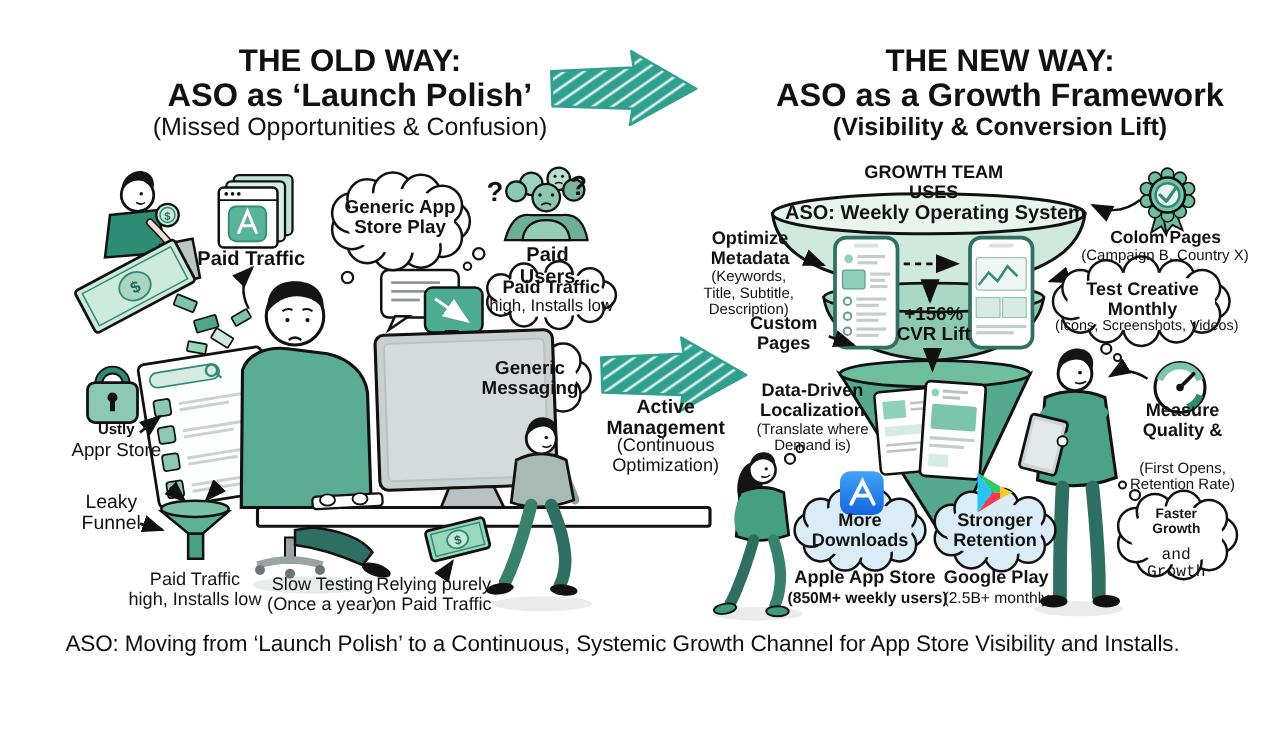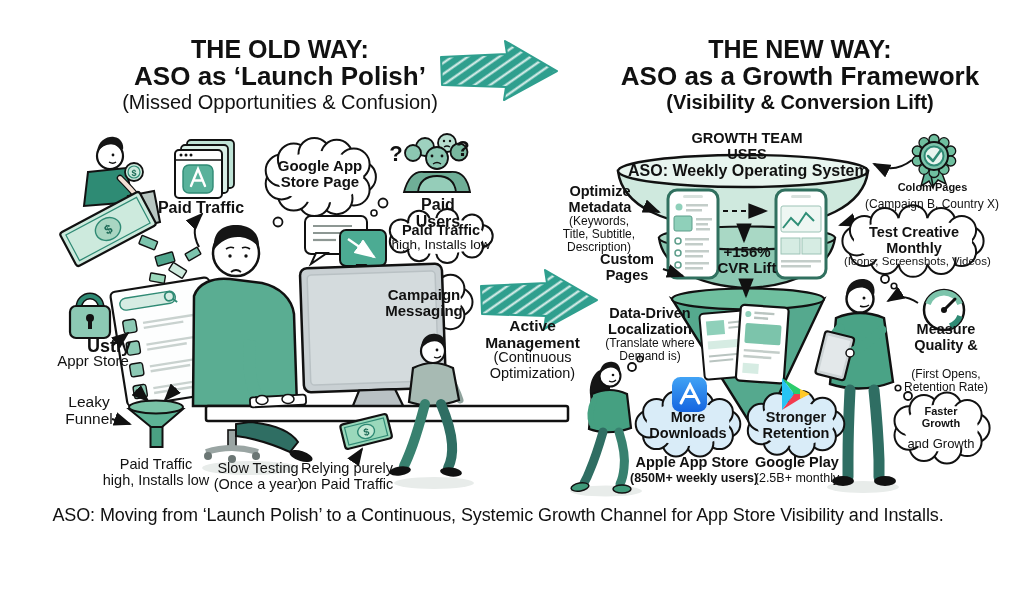--- a/index.html
+++ b/index.html
@@ -460,54 +460,54 @@
 
 <div class="lbl b" style="left:85px;top:36px;width:390px;font-size:25px;">THE OLD WAY:</div>
 <div class="lbl b" style="left:85px;top:62px;width:390px;font-size:26px;">ASO as ‘Launch Polish’</div>
 <div class="lbl" style="left:85px;top:92px;width:390px;font-size:20px;">(Missed Opportunities &amp; Confusion)</div>
 
 <div class="lbl b" style="left:590px;top:62px;width:420px;font-size:26px;">ASO as a Growth Framework</div>
 <div class="lbl b" style="left:590px;top:36px;width:420px;font-size:25px;">THE NEW WAY:</div>
 <div class="lbl" style="left:590px;top:92px;width:420px;font-size:20px;font-weight:bold;">(Visibility &amp; Conversion Lift)</div>
 
 <div class="lbl b" style="left:155px;top:199px;width:92px;font-size:16px;">Paid Traffic</div>
-<div class="lbl b" style="left:268px;top:158px;width:104px;font-size:15px;">Google App Store Page</div>
+<div class="lbl b" style="left:268px;top:158px;width:104px;font-size:15px;">Generic App Store Play</div>
 <div class="lbl b" style="left:388px;top:142px;width:16px;font-size:22px;">?</div>
 <div class="lbl b" style="left:455px;top:137px;width:16px;font-size:22px;">?</div>
 <div class="lbl b" style="left:398px;top:196px;width:80px;font-size:16px;">Paid Users</div>
 <div class="lbl b" style="left:396px;top:223px;width:90px;font-size:14.5px;">Paid Traffic</div>
 <div class="lbl" style="left:390px;top:238px;width:102px;font-size:13.5px;">high, Installs low</div>
-<div class="lbl b" style="left:385px;top:287px;width:78px;font-size:15px;">Campaign Messaging</div>
-<div class="lbl b" style="left:74px;top:337px;width:70px;font-size:18px;">Ustly</div>
+<div class="lbl b" style="left:385px;top:287px;width:78px;font-size:15px;">Generic Messaging</div>
+<div class="lbl b" style="left:58px;top:337px;width:70px;font-size:12px;">Ustly</div>
 <div class="lbl" style="left:46px;top:353px;width:94px;font-size:15px;">Appr Store</div>
 <div class="lbl" style="left:58px;top:394px;width:62px;font-size:15.5px;">Leaky Funnel</div>
 <div class="lbl" style="left:100px;top:457px;width:112px;font-size:14.5px;">Paid Traffic</div>
 <div class="lbl" style="left:100px;top:473px;width:112px;font-size:14.5px;">high, Installs low</div>
 <div class="lbl" style="left:212px;top:461px;width:92px;font-size:14.5px;">Slow Testing (Once a year)</div>
 <div class="lbl b" style="left:480px;top:318px;width:105px;font-size:15.5px;">Active Management</div>
 
 <div class="lbl" style="left:298px;top:461px;width:98px;font-size:14.5px;">Relying purely on Paid Traffic</div>
 <div class="lbl b" style="left:672px;top:131px;width:150px;font-size:14.5px;">GROWTH TEAM USES</div>
 
 <div class="lbl" style="left:480px;top:350px;width:105px;font-size:14.5px;">(Continuous Optimization)</div>
 <div class="lbl b nw" style="left:628px;top:162px;width:230px;font-size:16px;">ASO: Weekly Operating System</div>
 <div class="lbl b" style="left:558px;top:184px;width:84px;font-size:14.5px;">Optimize Metadata</div>
 <div class="lbl" style="left:556px;top:215px;width:86px;font-size:12px;">(Keywords, Title, Subtitle, Description)</div>
 <div class="lbl b" style="left:592px;top:252px;width:70px;font-size:14.5px;">Custom Pages</div>
 <div class="lbl b" style="left:716px;top:244px;width:62px;font-size:15px;">+156% CVR Lift</div>
-<div class="lbl b" style="left:865px;top:182px;width:135px;font-size:11px;">Colom Pages</div>
+<div class="lbl b" style="left:865px;top:182px;width:135px;font-size:14px;">Colom Pages</div>
 <div class="lbl nw" style="left:858px;top:198px;width:148px;font-size:12px;">(Campaign B, Country X)</div>
 <div class="lbl b" style="left:868px;top:225px;width:92px;font-size:14.5px;">Test Creative Monthly</div>
 <div class="lbl nw" style="left:844px;top:255px;width:140px;font-size:11.5px;">(Icons, Screenshots, Videos)</div>
 <div class="lbl b" style="left:605px;top:306px;width:90px;font-size:14.5px;">Data-Driven Localization</div>
 <div class="lbl" style="left:603px;top:337px;width:94px;font-size:12px;">(Translate where Demand is)</div>
 <div class="lbl b" style="left:905px;top:322px;width:82px;font-size:14.5px;">Measure Quality &amp;</div>
 <div class="lbl" style="left:899px;top:368px;width:94px;font-size:12px;">(First Opens, Retention Rate)</div>
 <div class="lbl b" style="left:911px;top:406px;width:60px;font-size:11px;">Faster Growth</div>
-<div class="lbl" style="left:904px;top:437px;width:74px;font-size:13px;">and Growth</div>
+<div class="lbl" style="left:904px;top:437px;width:74px;font-size:13px;font-family:Liberation Mono, monospace;">and Growth</div>
 <div class="lbl b" style="left:648px;top:410px;width:80px;font-size:14.5px;">More Downloads</div>
 <div class="lbl b" style="left:754px;top:410px;width:84px;font-size:14.5px;">Stronger Retention</div>
 <div class="lbl b nw" style="left:632px;top:455px;width:120px;font-size:14.5px;">Apple App Store</div>
 <div class="lbl nw" style="left:630px;top:472px;width:124px;font-size:12.5px;font-weight:bold;">(850M+ weekly users)</div>
 <div class="lbl b nw" style="left:752px;top:455px;width:90px;font-size:14.5px;">Google Play</div>
 <div class="lbl nw" style="left:748px;top:472px;width:98px;font-size:12.5px;">(2.5B+ monthly</div>
 
 <div class="lbl nw" style="left:0;top:506px;width:996px;font-size:18px;letter-spacing:-0.1px;">ASO: Moving from ‘Launch Polish’ to a Continuous, Systemic Growth Channel for App Store Visibility and Installs.</div>
 
 </div>

